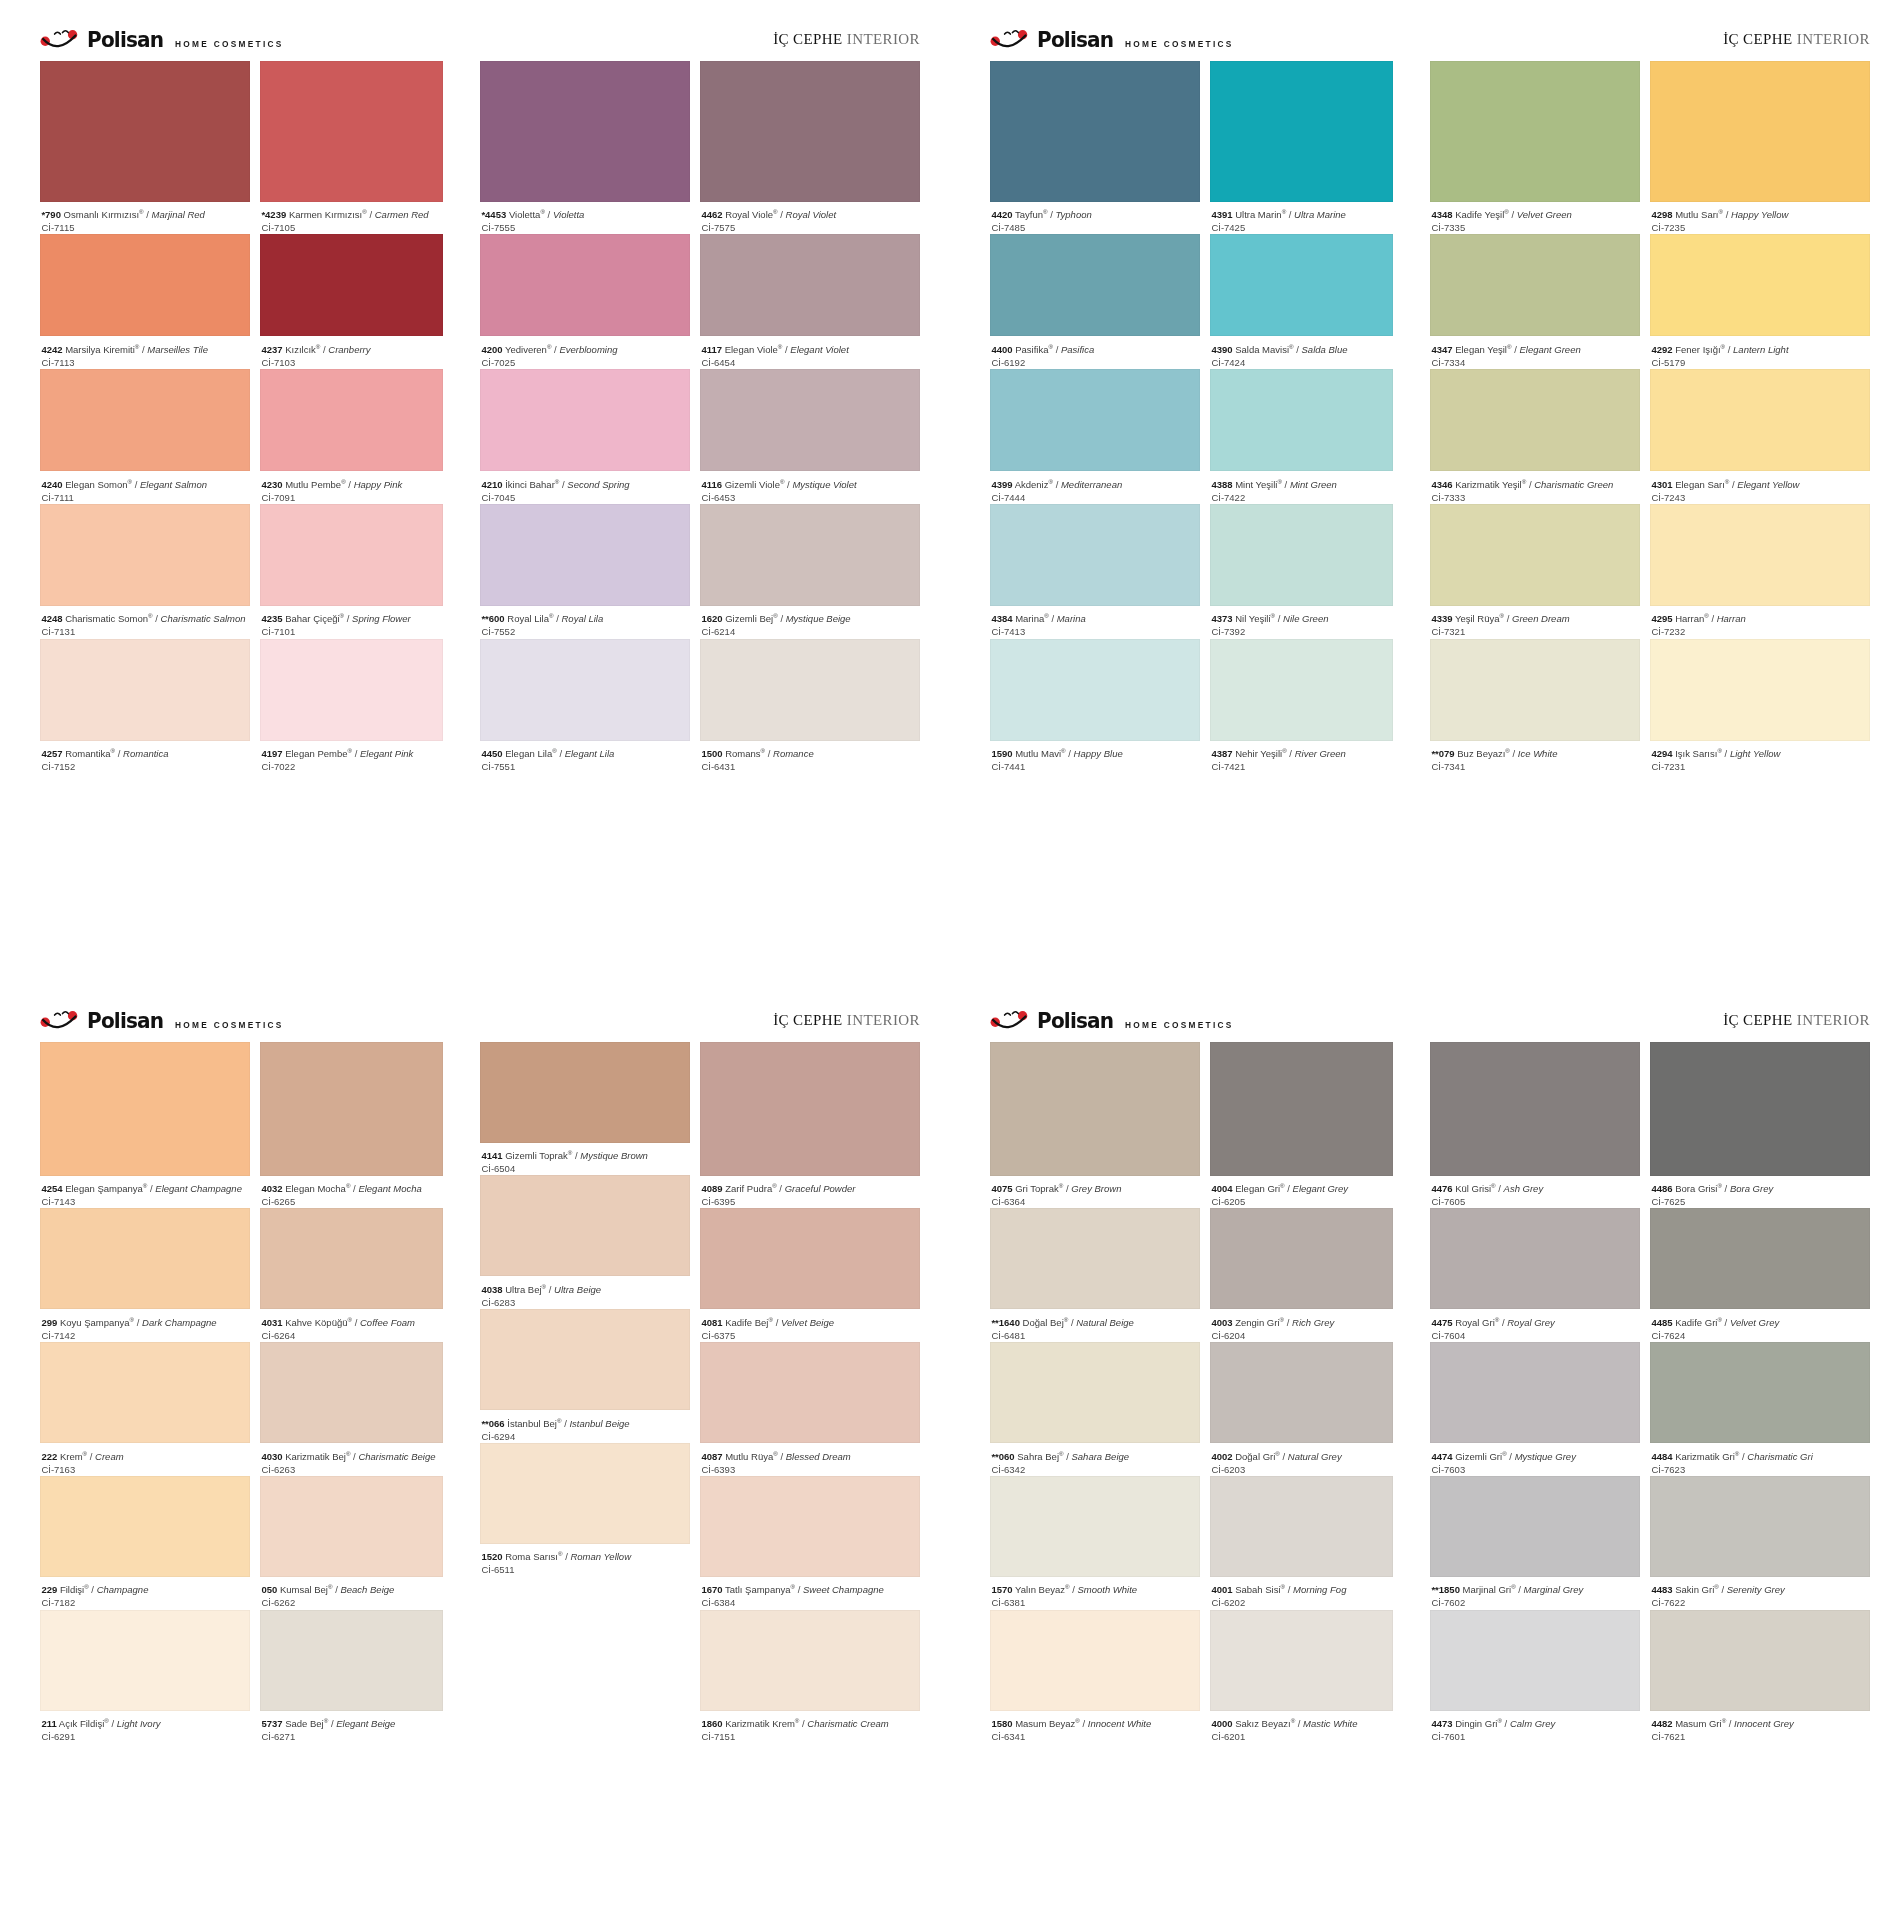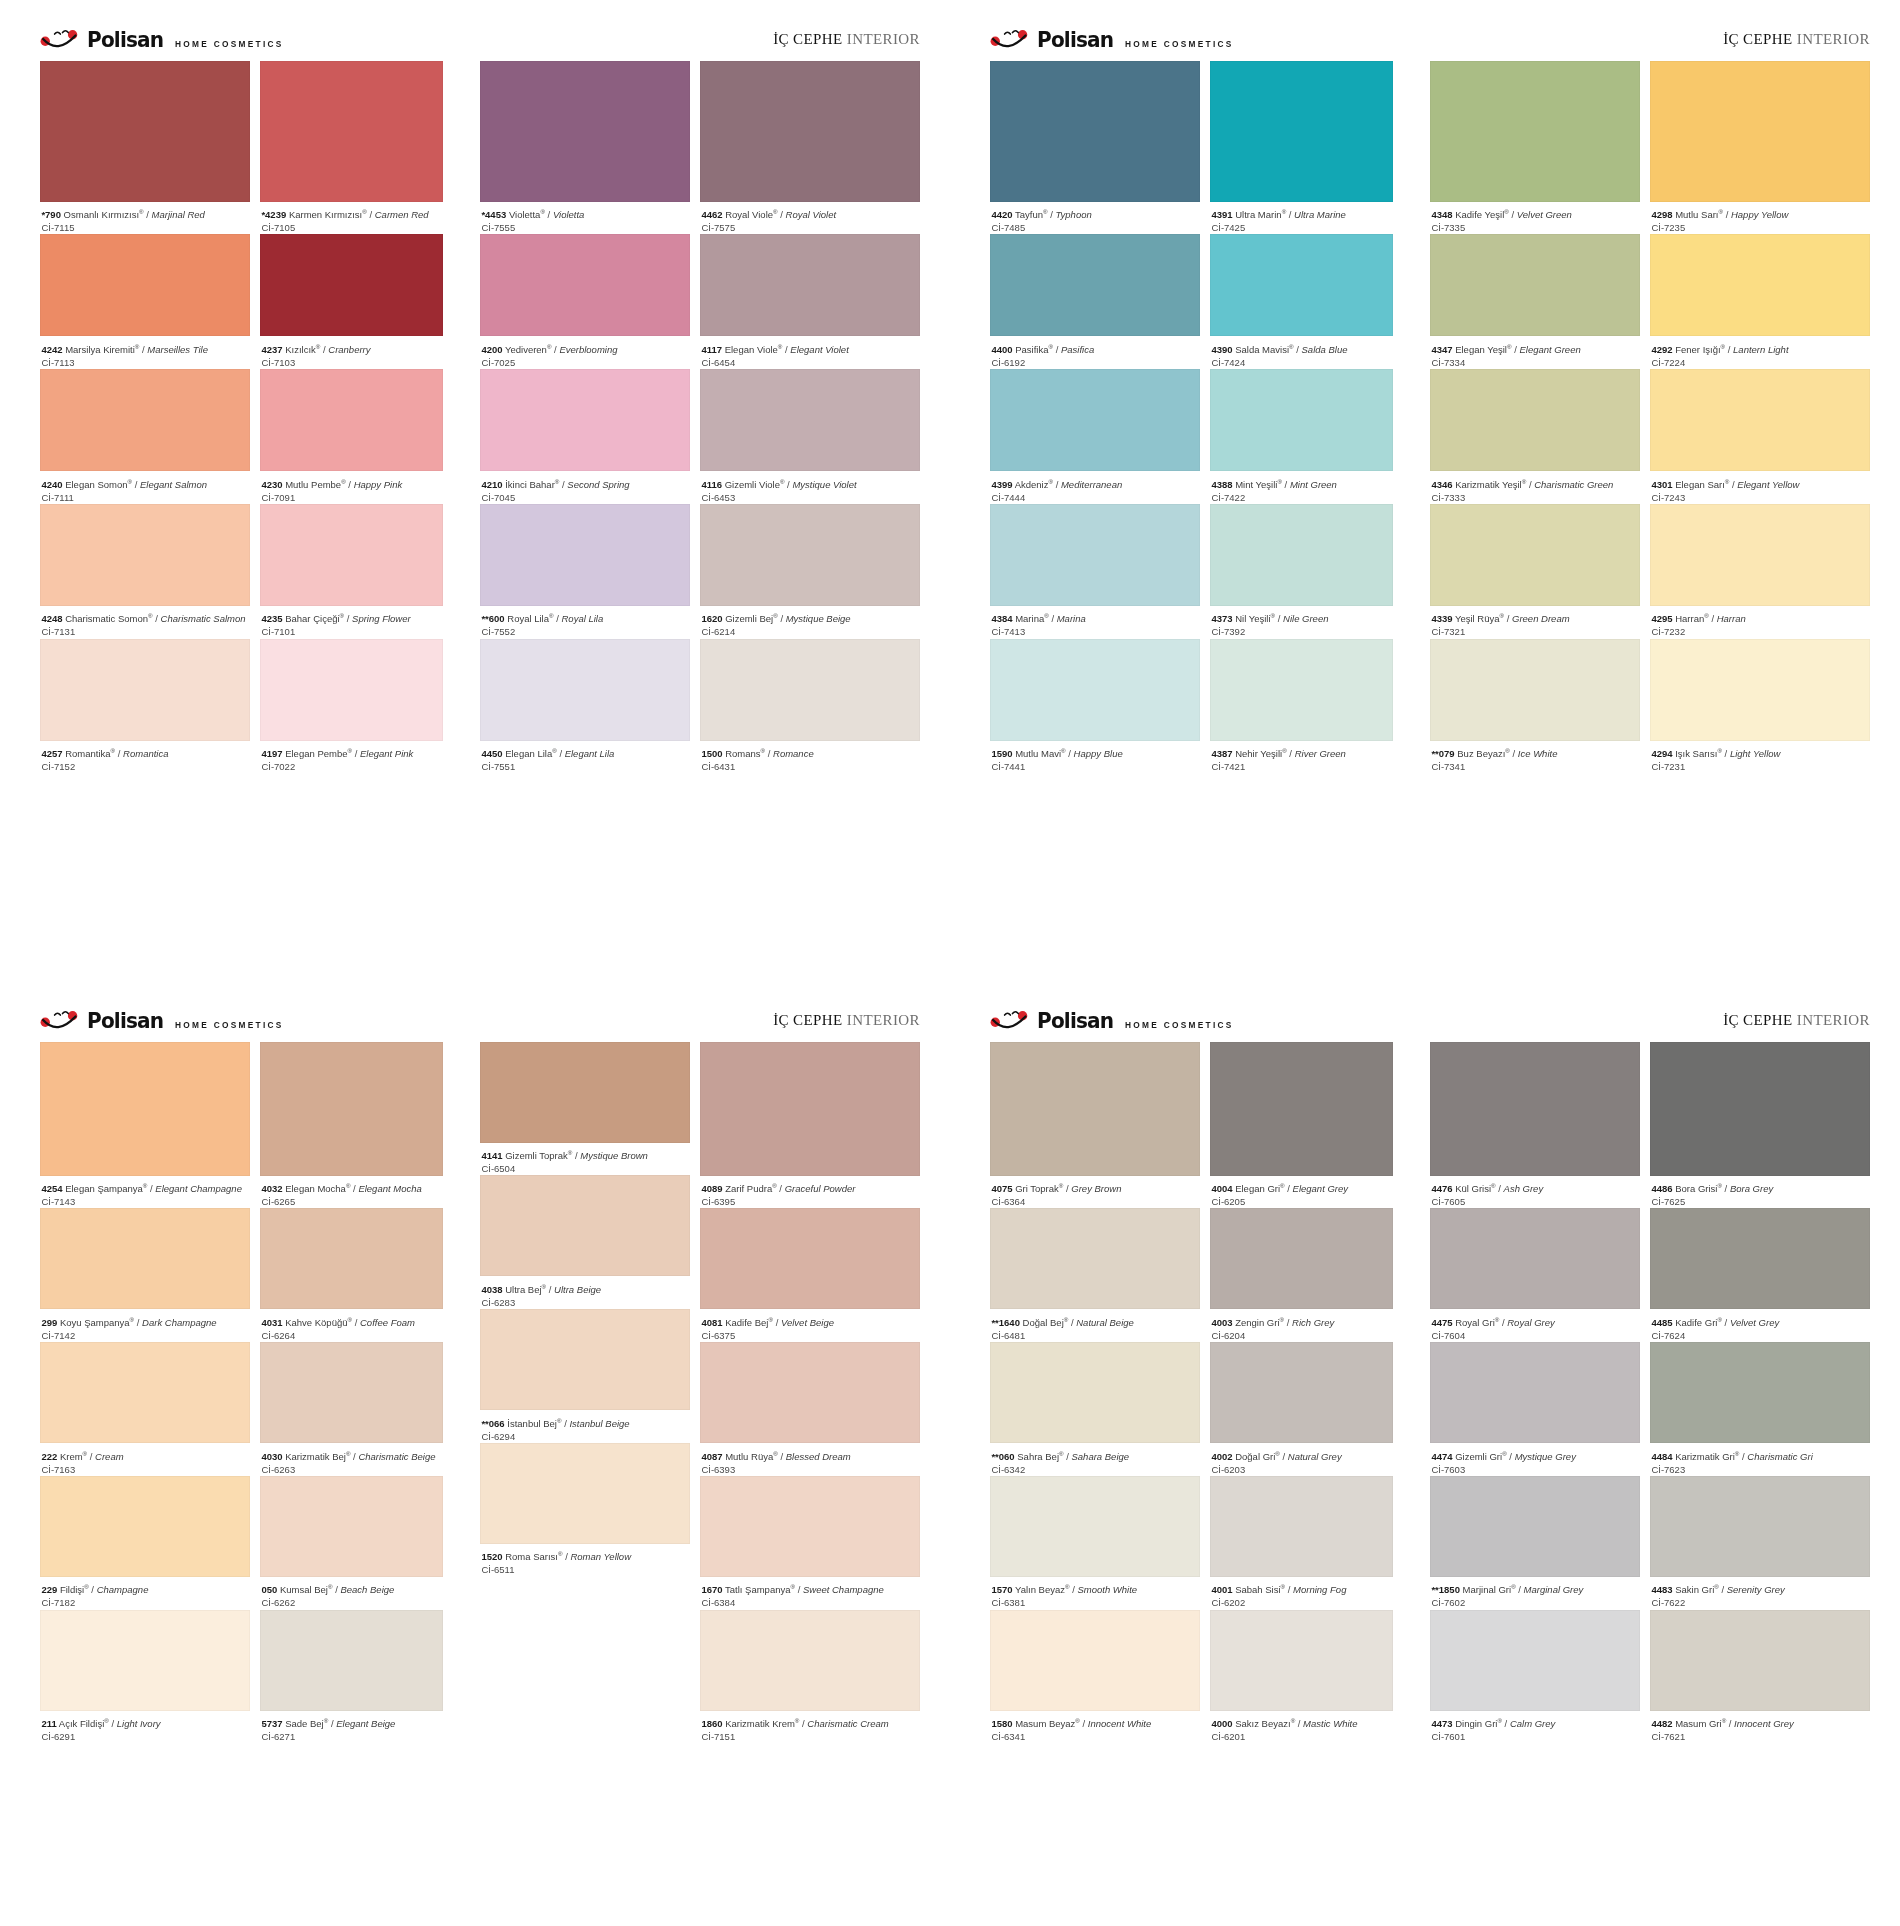--- a/index.html
+++ b/index.html
@@ -387,21 +387,21 @@
               <span class="chip" style="background:#f8c86a"></span>
               <div class="cap">
                 <div class="l1"><span class="code">4298</span> <span class="tr">Mutlu Sarı</span><span class="reg">®</span><span class="sep"> / </span><span class="en">Happy Yellow</span></div>
                 <div class="l2">Cİ-7235</div>
               </div>
             </div>
             <div class="cell r-mid">
               <span class="chip" style="background:#fbdd84"></span>
               <div class="cap">
                 <div class="l1"><span class="code">4292</span> <span class="tr">Fener Işığı</span><span class="reg">®</span><span class="sep"> / </span><span class="en">Lantern Light</span></div>
-                <div class="l2">Cİ-7224</div>
+                <div class="l2">Cİ-5179</div>
               </div>
             </div>
             <div class="cell r-mid">
               <span class="chip" style="background:#fbe09a"></span>
               <div class="cap">
                 <div class="l1"><span class="code">4301</span> <span class="tr">Elegan Sarı</span><span class="reg">®</span><span class="sep"> / </span><span class="en">Elegant Yellow</span></div>
                 <div class="l2">Cİ-7243</div>
               </div>
             </div>
             <div class="cell r-mid">

